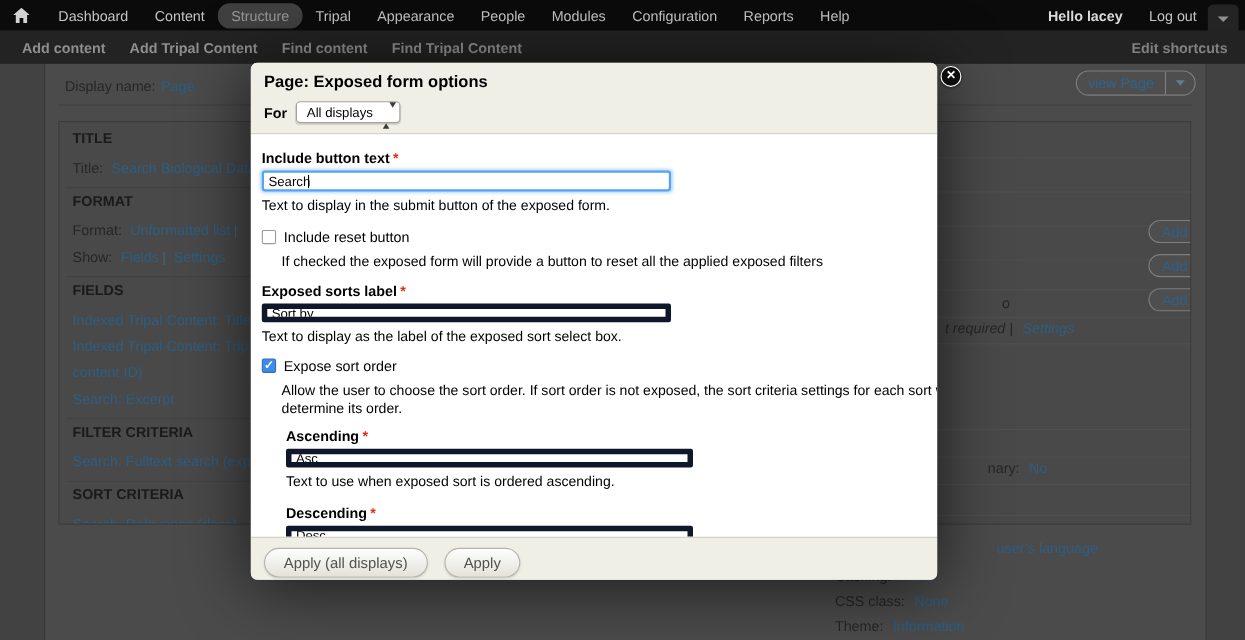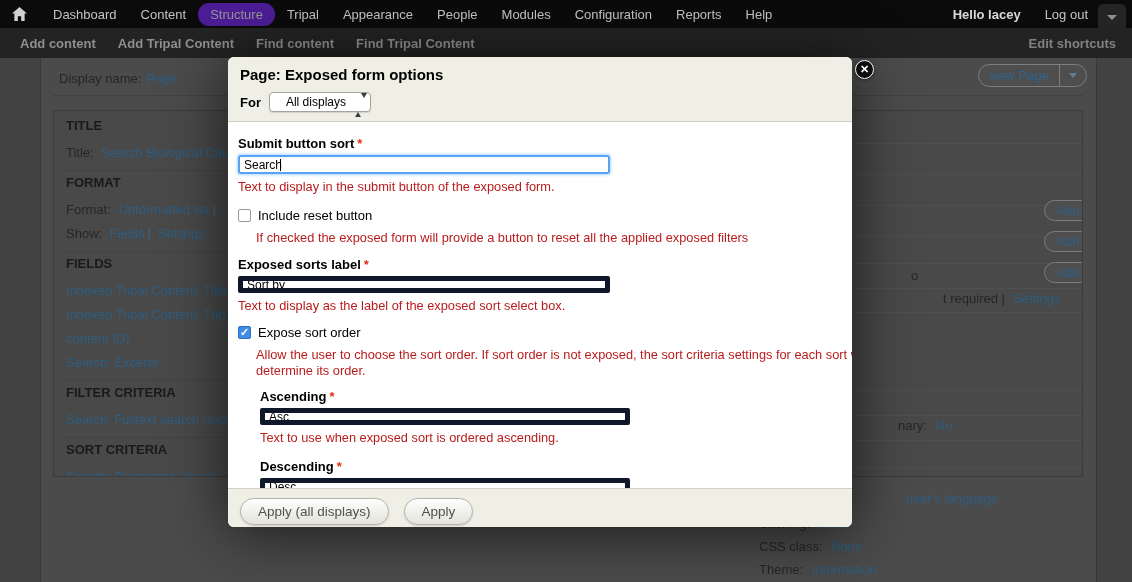--- a/index.html
+++ b/index.html
@@ -4,21 +4,21 @@
 <style>
   * { box-sizing: border-box; margin: 0; padding: 0; }
   html,body { width:1132px; height:582px; overflow:hidden; }
   body { font-family:"Liberation Sans", sans-serif; background:#424242; position:relative; }
 
   
   .toolbar { position:absolute; top:0; left:0; width:1132px; height:28px; background:#0b0b0b;
              display:flex; align-items:center; z-index:50; }
   .home { margin-left:12px; margin-right:14px; display:flex; align-items:center; }
   .nav-item { color:#c4c4c4; font-size:13px; padding:4px 12px; cursor:default; white-space:nowrap; }
-  .nav-item.active { background:#4c1d95; color:#979797; border-radius:11px; }
+  .nav-item.active { background:#404040; color:#979797; border-radius:11px; }
   .toolbar-right { margin-left:auto; display:flex; align-items:center; padding-right:44px; }
   .greeting { color:#dadada; font-size:13px; font-weight:bold; margin-right:24px; }
   .logout { color:#c4c4c4; font-size:13px; }
   .toolbar-toggle { position:absolute; top:4px; right:6px; width:28px; height:26px;
                     background:#242424; border-radius:5px 5px 0 0; display:flex; align-items:center; justify-content:center; }
   .tri-down { width:0; height:0; border-left:5px solid transparent; border-right:5px solid transparent;
               border-top:5px solid #8f8f8f; }
 
   
   .shortcuts { position:absolute; top:28px; left:0; width:1132px; height:30px; background:#232323;
@@ -54,34 +54,34 @@
   .sec-row { font-size:13px; line-height:15px; margin-bottom:9px; padding-left:6px; white-space:nowrap; }
   .sec-row:last-child { margin-bottom:0; }
   .sec-row .bg-link { margin-left:4px; }
   .sec-row .bg-link:first-child { margin-left:0; }
   .rline { position:absolute; left:660px; width:382px; border-top:1px solid #505050; }
   .add-btn { position:absolute; left:990px; width:48px; height:21px; border:1px solid #7d7d7d; border-radius:11px;
              background:#4e4e4e; color:#2f6088; font-size:13px; text-align:center; line-height:19px; }
   .frag { position:absolute; font-size:13px; white-space:nowrap; }
   .frag .bg-link { margin-left:5px; }
   .frag .bg-link:first-child { margin-left:0; }
-  .f1 { left:870px; top:210px; } .f2 { left:902px; top:233px; } .f3 { left:857px; top:360px; }
+  .f1 { left:870px; top:210px; } .f2 { left:818px; top:233px;font-style:italic; } .f3 { left:857px; top:360px; }
   .f4 { left:865px; top:433px; } .f5 { left:718px; top:458px; } .f6 { left:718px; top:481px; }
   .f7 { left:718px; top:504px; }
 
   
   .modal { position:absolute; left:228px; top:57px; width:624px; height:470px; z-index:60;
            box-shadow:0 5px 60px rgba(0,0,0,.65); border-radius:6px; }
   .modal-inner { width:100%; height:100%; border-radius:6px; overflow:hidden; display:flex; flex-direction:column; background:#fff; }
   .modal-header { background:#efefe6; height:64px; padding:6px 12px 0 12px; flex:none; }
   .modal-title { font-size:15px; font-weight:bold; color:#000; line-height:20px; margin:2px 0 7px 0; }
   .for-row { display:flex; align-items:center; }
   .for-label { font-size:13px; font-weight:bold; margin-right:8px; }
   .select { position:relative; height:20px; background:#fff; border:1px solid #a4a49a; border-radius:4px;
-            padding:0 24px 0 16px; font-size:12px; line-height:18px; color:#000;
+            padding:0 24px 0 9px; font-size:12px; line-height:18px; color:#000;
             box-shadow:0 1px 1px rgba(0,0,0,.12); }
   .sel-arrows { position:absolute; right:7px; top:3px; width:8px; }
   .sel-arrows .up { width:0; height:0; margin:0 auto 2px; border-left:3.5px solid transparent;
                     border-right:3.5px solid transparent; border-bottom:5px solid #3c3c3c; }
   .sel-arrows .down { width:0; height:0; margin:0 auto; border-left:3.5px solid transparent;
                       border-right:3.5px solid transparent; border-top:5px solid #3c3c3c; }
   .modal-body { flex:1; background:#fff; border-top:1px solid #d0d0c6; padding:8px 10px 0 10px; overflow:hidden; }
   .modal-footer { flex:none; height:39px; background:#efefe6; border-top:1px solid #d0d0c6;
                   padding:6px 12px 0 12px; display:flex; align-items:center; }
   .close-btn { position:absolute; top:3px; right:-22px; width:19px; height:19px; border-radius:50%;
@@ -89,21 +89,21 @@
                text-align:center; line-height:17px; box-shadow:0 1px 3px rgba(0,0,0,.5); cursor:pointer; }
 
   .form-label { font-size:13px; font-weight:bold; color:#000; line-height:15px; }
   .req { color:#e62e12; font-weight:bold; margin-left:3px; }
   #submit-label { margin:6px 0 0 0; }
   .txt { display:block; width:372px; height:17px; border:5px solid #0f172a; border-radius:2px;
          font-family:"Liberation Sans",sans-serif; font-size:12px; padding:1px 4px; color:#000; margin-top:4px; }
   .txt.focused { height:19px; border:2px solid #57a3f3; box-shadow:0 0 3px 1px rgba(87,163,243,.45);
                  border-radius:3px; background-image:linear-gradient(#000,#000);
                  background-repeat:no-repeat; background-size:1px 12px; background-position:40px 2px; }
-  .desc { font-size:12.8px; color:#b91c1c; line-height:16px; margin-top:5px; }
+  .desc { font-size:12.8px; color:#000000; line-height:16px; margin-top:5px; }
   .cb-row { display:flex; align-items:center; margin-top:13px; }
   .cb { position:relative; width:13px; height:13px; border:1px solid #9a9a9a; border-radius:2px;
         background:#fff; margin-right:7px; flex:none; }
   .cb.checked { background:#3f8ce8; border-color:#2f6fbe; }
   .cbglyph { position:absolute; left:1px; top:-1px; color:#fff; font-size:11px; font-weight:bold; line-height:13px; }
   .cb-label { font-size:13px; color:#000; }
   .cb-desc { margin-left:18px; width:632px; }
   #reset-desc { margin-top:7px; }
   #sorts-label { margin-top:11px; }
   #expose-row { margin-top:11px; }
@@ -233,21 +233,21 @@
       <div class="for-row">
         <span class="for-label">For</span>
         <span class="select">
           <span>All displays</span>
           <span class="sel-arrows"><span class="up"></span><span class="down"></span></span>
         </span>
       </div>
     </div>
 
     <div class="modal-body">
-      <div class="form-label" id="submit-label"><span>Submit button sort</span><span class="req">*</span></div>
+      <div class="form-label" id="submit-label"><span>Include button text</span><span class="req">*</span></div>
       <input class="txt focused" value="Search" style="">
       <div class="desc">Text to display in the submit button of the exposed form.</div>
 
       <div class="cb-row">
         <span class="cb" id="reset-cb"></span>
         <span class="cb-label">Include reset button</span>
       </div>
       <div class="desc cb-desc" id="reset-desc">If checked the exposed form will provide a button to reset all the applied exposed filters</div>
 
       <div class="form-label" id="sorts-label"><span>Exposed sorts label</span><span class="req">*</span></div>

